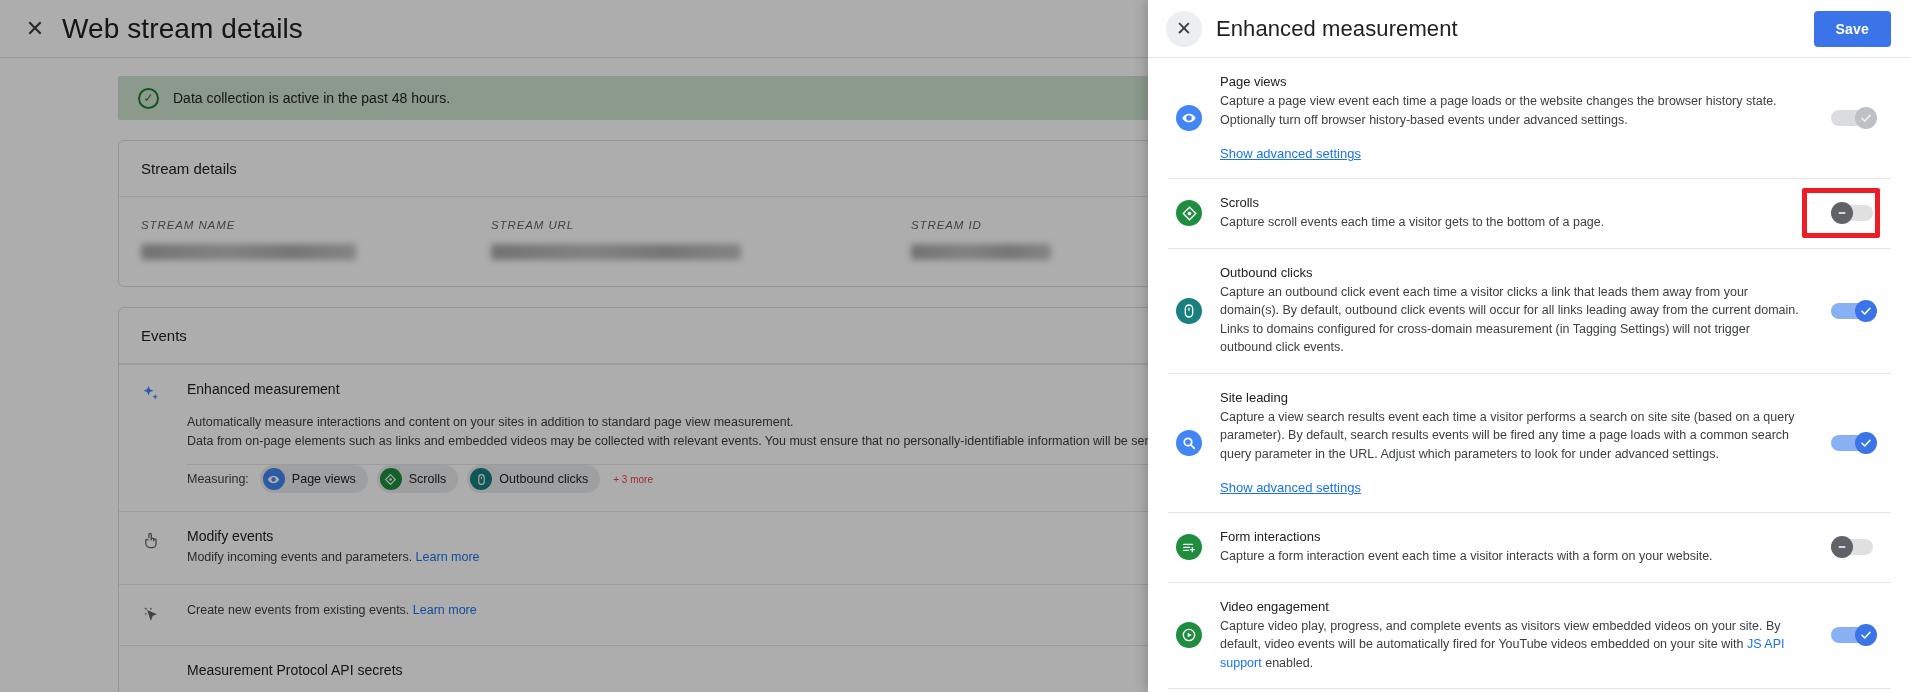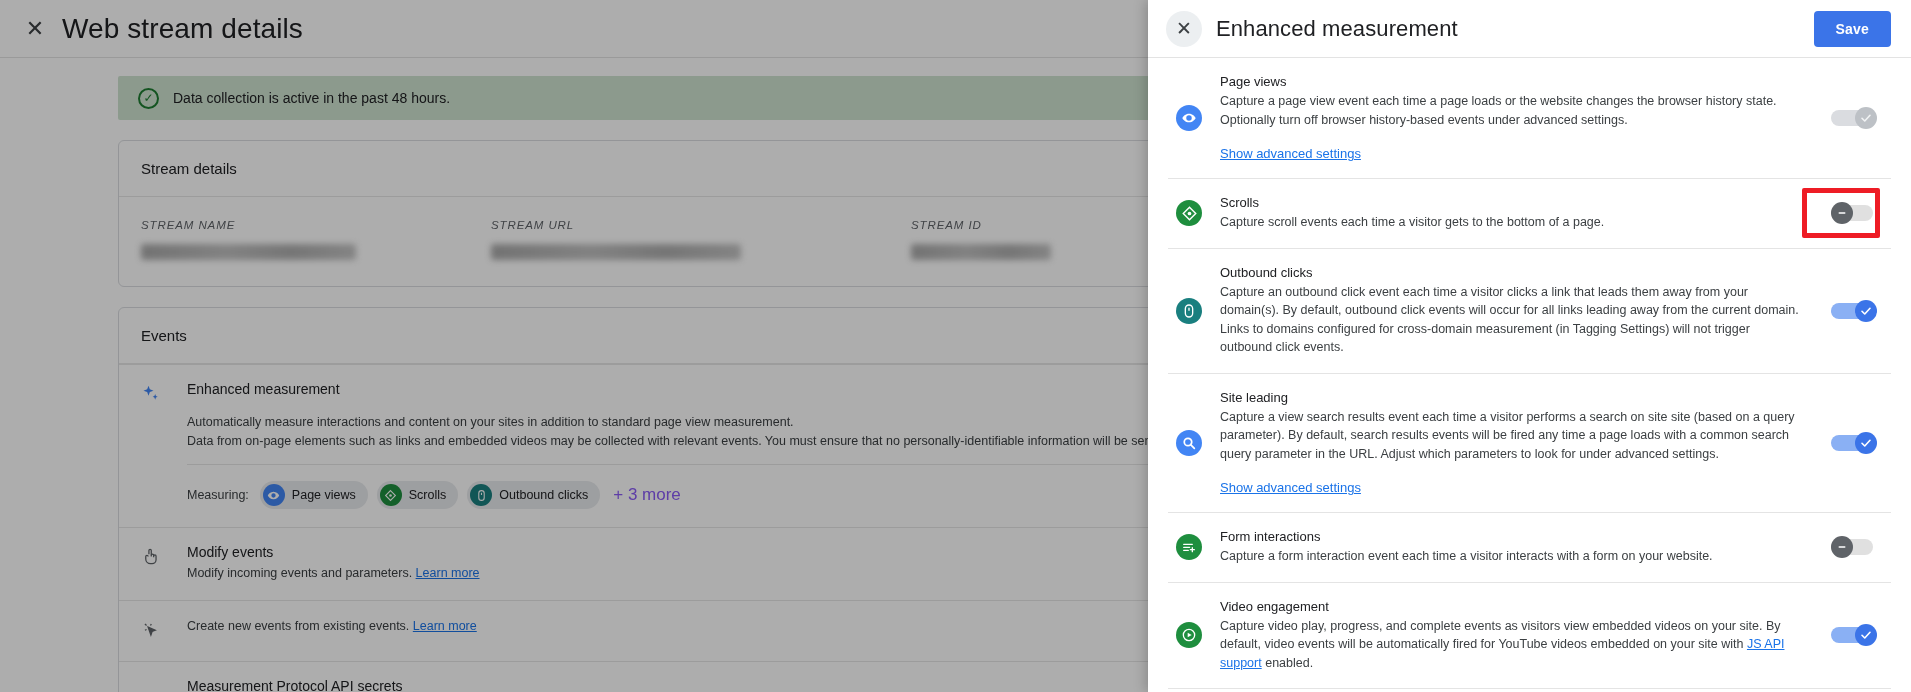--- a/index.html
+++ b/index.html
@@ -69,32 +69,32 @@
 
   .evrow {
     display: flex; padding: 16px 22px 18px 22px; border-top: 1px solid #e6e6e6;
   }
   .evrow:first-child { border-top: none; }
   .evicon { width: 46px; flex: 0 0 46px; color: #5f6368; padding-top: 3px; }
   .evbody { flex: 1 1 auto; }
   .evtitle { font-size: 14px; color: #202124; margin-bottom: 4px; }
   .evdesc { font-size: 12.5px; color: #3c4043; line-height: 1.45; }
   .evdesc + .evdesc { margin-top: 1px; }
-  .lnk { color: #1a73e8; text-decoration: underline; }
+  .lnk { color: #1a73e8; }
 
   .em-sep { height:1px; background:#e6e6e6; margin: 14px 0 0 0; }
-  .measuring { display: flex; align-items: center; gap: 9px; margin-top: 16px; }
+  .measuring { display: flex; align-items: center; gap: 9px; }
   .measuring .mlabel { font-size: 12.5px; color: #3c4043; margin-right: 2px;}
   .chip {
     display: inline-flex; align-items: center; gap: 7px;
     background: #e8eaed; border-radius: 14px; padding: 3px 12px 3px 3px;
     font-size: 12.5px; color: #202124;
   }
   .chip .cdot { width: 22px; height: 22px; border-radius: 50%; display:flex; align-items:center; justify-content:center; }
-  .chip-more { font-size: 17px; color: #8b5cf6; margin-left: 4px; }
+  .chip-more { font-size: 10px; color: #ef4444; margin-left: 4px; }
 
   
   .panel {
     position: absolute; right: 0; top: 0; width: 763px; height: 692px;
     background: #fff; z-index: 100;
     box-shadow: -2px 0 12px rgba(0,0,0,.22);
     display: flex; flex-direction: column;
   }
   .panel-header {
     height: 58px; flex: 0 0 58px; display: flex; align-items: center;

